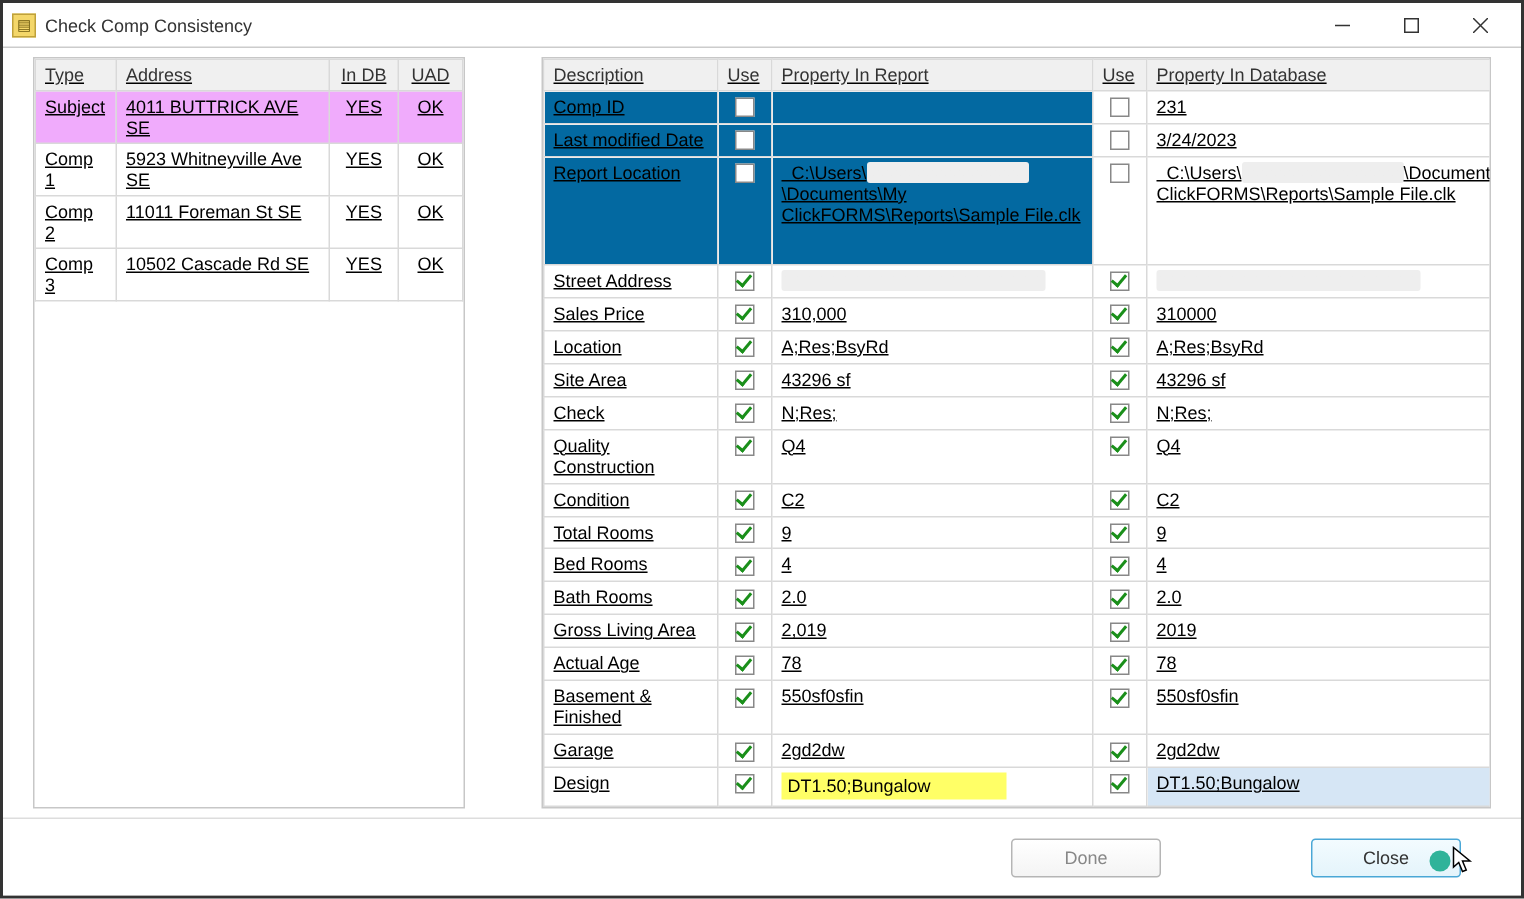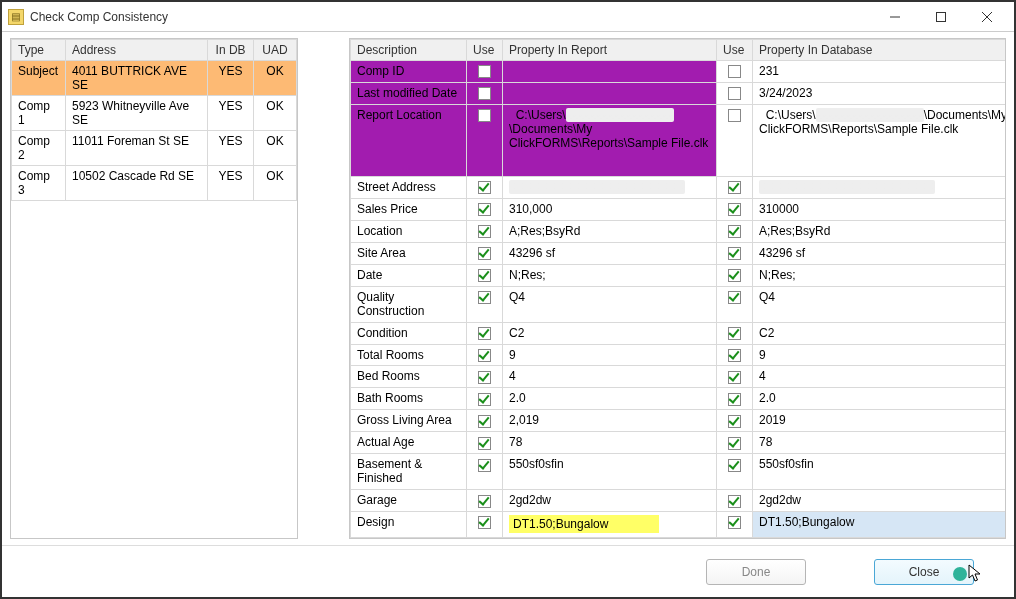--- a/index.html
+++ b/index.html
@@ -39,23 +39,24 @@
     width: 46px; height: 28px;
     display: flex; align-items: center; justify-content: center;
     font-size: 12px; color: #333;
     background: transparent; border: none;
   }
 
   
   .content {
     position: absolute;
     top: 30px; left: 0; right: 0; bottom: 52px;
-    padding: 6px 8px;
+    padding: 6px 20px;
     display: flex;
     gap: 12px;
+    text-decoration: underline;
   }
 
   .panel {
     border: 1px solid #c7c7c7;
     background: #fff;
     overflow: hidden;
   }
   .panel-left { width: 288px; flex: 0 0 auto; }
   .panel-right { flex: 1 1 auto; display: flex; margin-left: 39px; }
 
@@ -67,40 +68,40 @@
     text-align: left;
     font-weight: normal;
     height: 21px;
     vertical-align: top;
   }
   th {
     background: #f0f0f0;
     color: #333;
   }
   .center { text-align: center; }
-  .row-subject td { background: #fdba74; }
+  .row-subject td { background: #f0abfc; }
   .highlight-cell { background: #ffff66; }
   .highlight-db { background: #d6e6f5; }
 
   
   .panel-left col.c-type { width: 54px; }
   .panel-left col.c-addr { width: 143px; }
   .panel-left col.c-indb { width: 46px; }
   .panel-left col.c-uad  { width: 43px; }
 
   
   .panel-right table { table-layout: fixed; }
   .panel-right td, .panel-right th { overflow: hidden; white-space: normal; word-break: break-word; }
   col.c-desc  { width: 116px; }
   col.c-use1  { width: 36px; }
   col.c-prop1 { width: 214px; }
   col.c-use2  { width: 36px; }
   col.c-prop2 { width: 276px; }
 
-  .panel-right th.meta, .panel-right td.meta { background: #a21caf; }
+  .panel-right th.meta, .panel-right td.meta { background: #0369a1; }
 
   
   .chk {
     display: inline-block;
     width: 13px; height: 13px;
     border: 1px solid #888;
     background: #fff;
     position: relative;
     vertical-align: middle;
   }
@@ -125,21 +126,21 @@
   
   .footer {
     position: absolute;
     left: 0; right: 0; bottom: 0;
     height: 52px;
     background: #fff;
     border-top: 1px solid #ddd;
     display: flex;
     align-items: center;
     justify-content: flex-end;
-    gap: 68px;
+    gap: 100px;
     padding-right: 40px;
   }
   .btn {
     width: 100px; height: 26px;
     border: 1px solid #b5b5b5;
     background: linear-gradient(#fff,#f4f4f4);
     border-radius: 3px;
     display: flex; align-items: center; justify-content: center;
     cursor: default;
     color: #333;
@@ -299,21 +300,21 @@
             <td>A;Res;BsyRd</td>
           </tr>
           <tr>
             <td>Site Area</td>
             <td class="center"><span class="chk checked"></span></td>
             <td>43296 sf</td>
             <td class="center"><span class="chk checked"></span></td>
             <td>43296 sf</td>
           </tr>
           <tr>
-            <td>Date</td>
+            <td>Check</td>
             <td class="center"><span class="chk checked"></span></td>
             <td>N;Res;</td>
             <td class="center"><span class="chk checked"></span></td>
             <td>N;Res;</td>
           </tr>
           <tr>
             <td>Quality Construction</td>
             <td class="center"><span class="chk checked"></span></td>
             <td>Q4</td>
             <td class="center"><span class="chk checked"></span></td>

